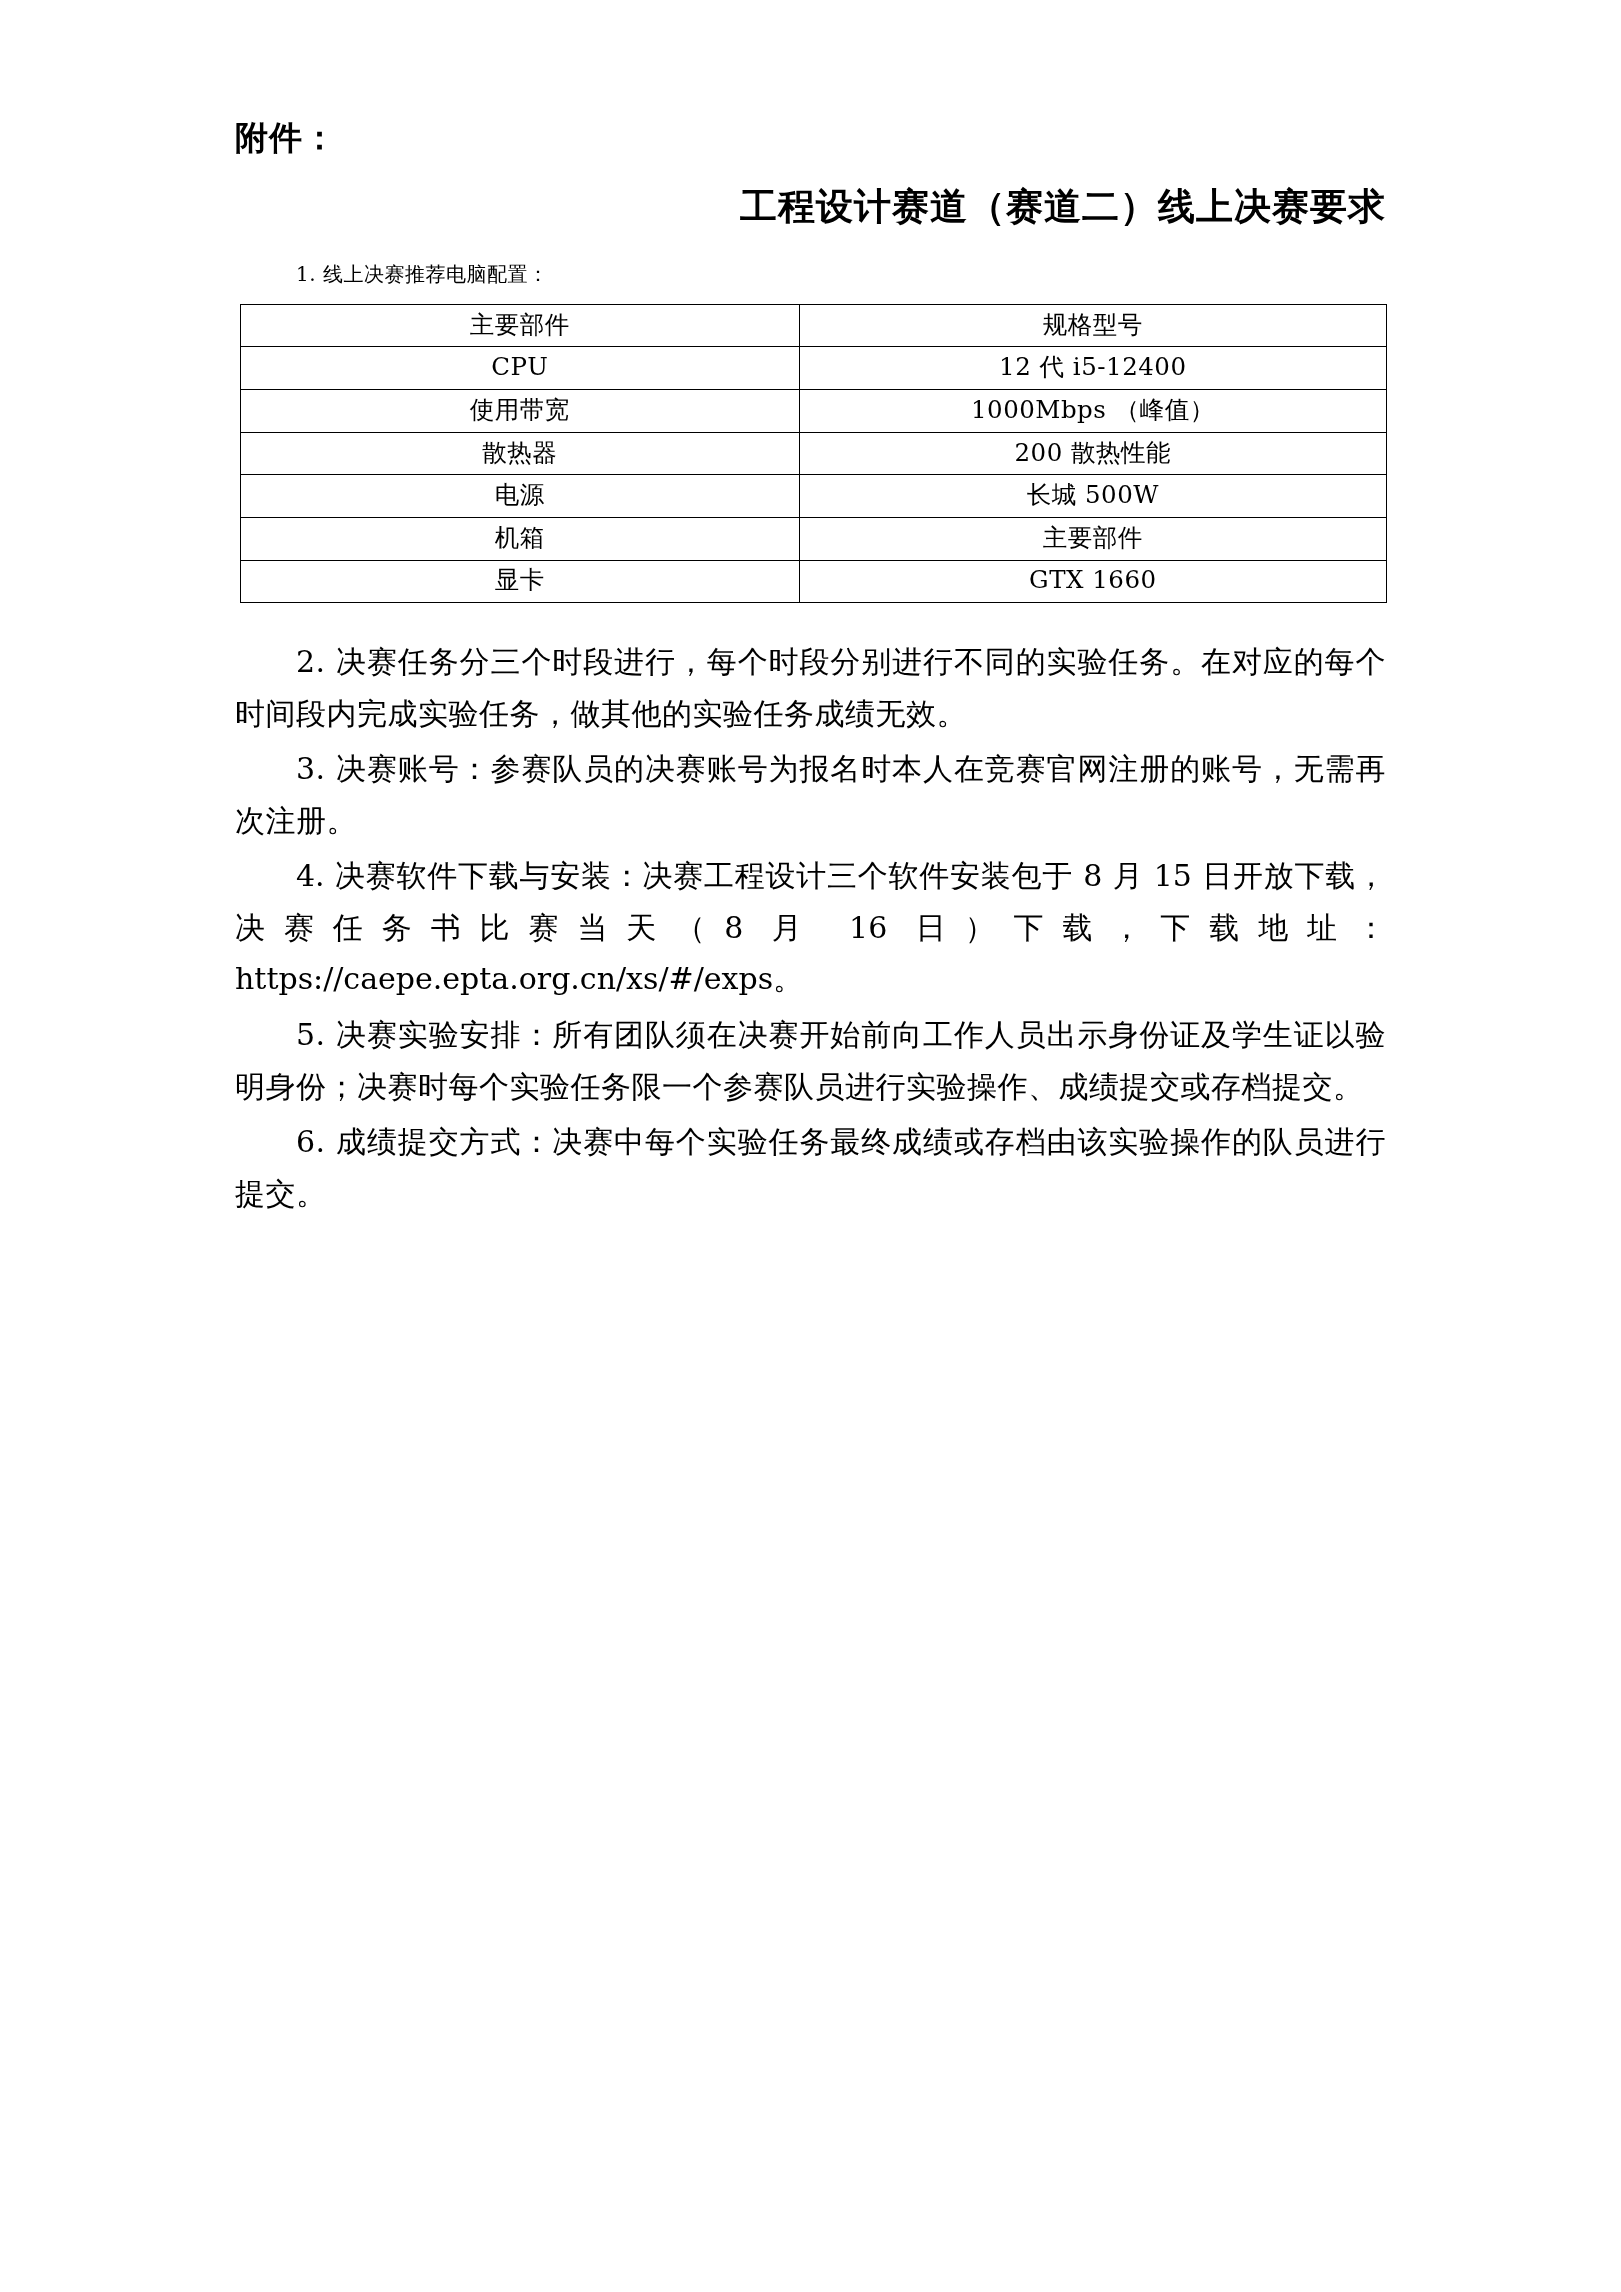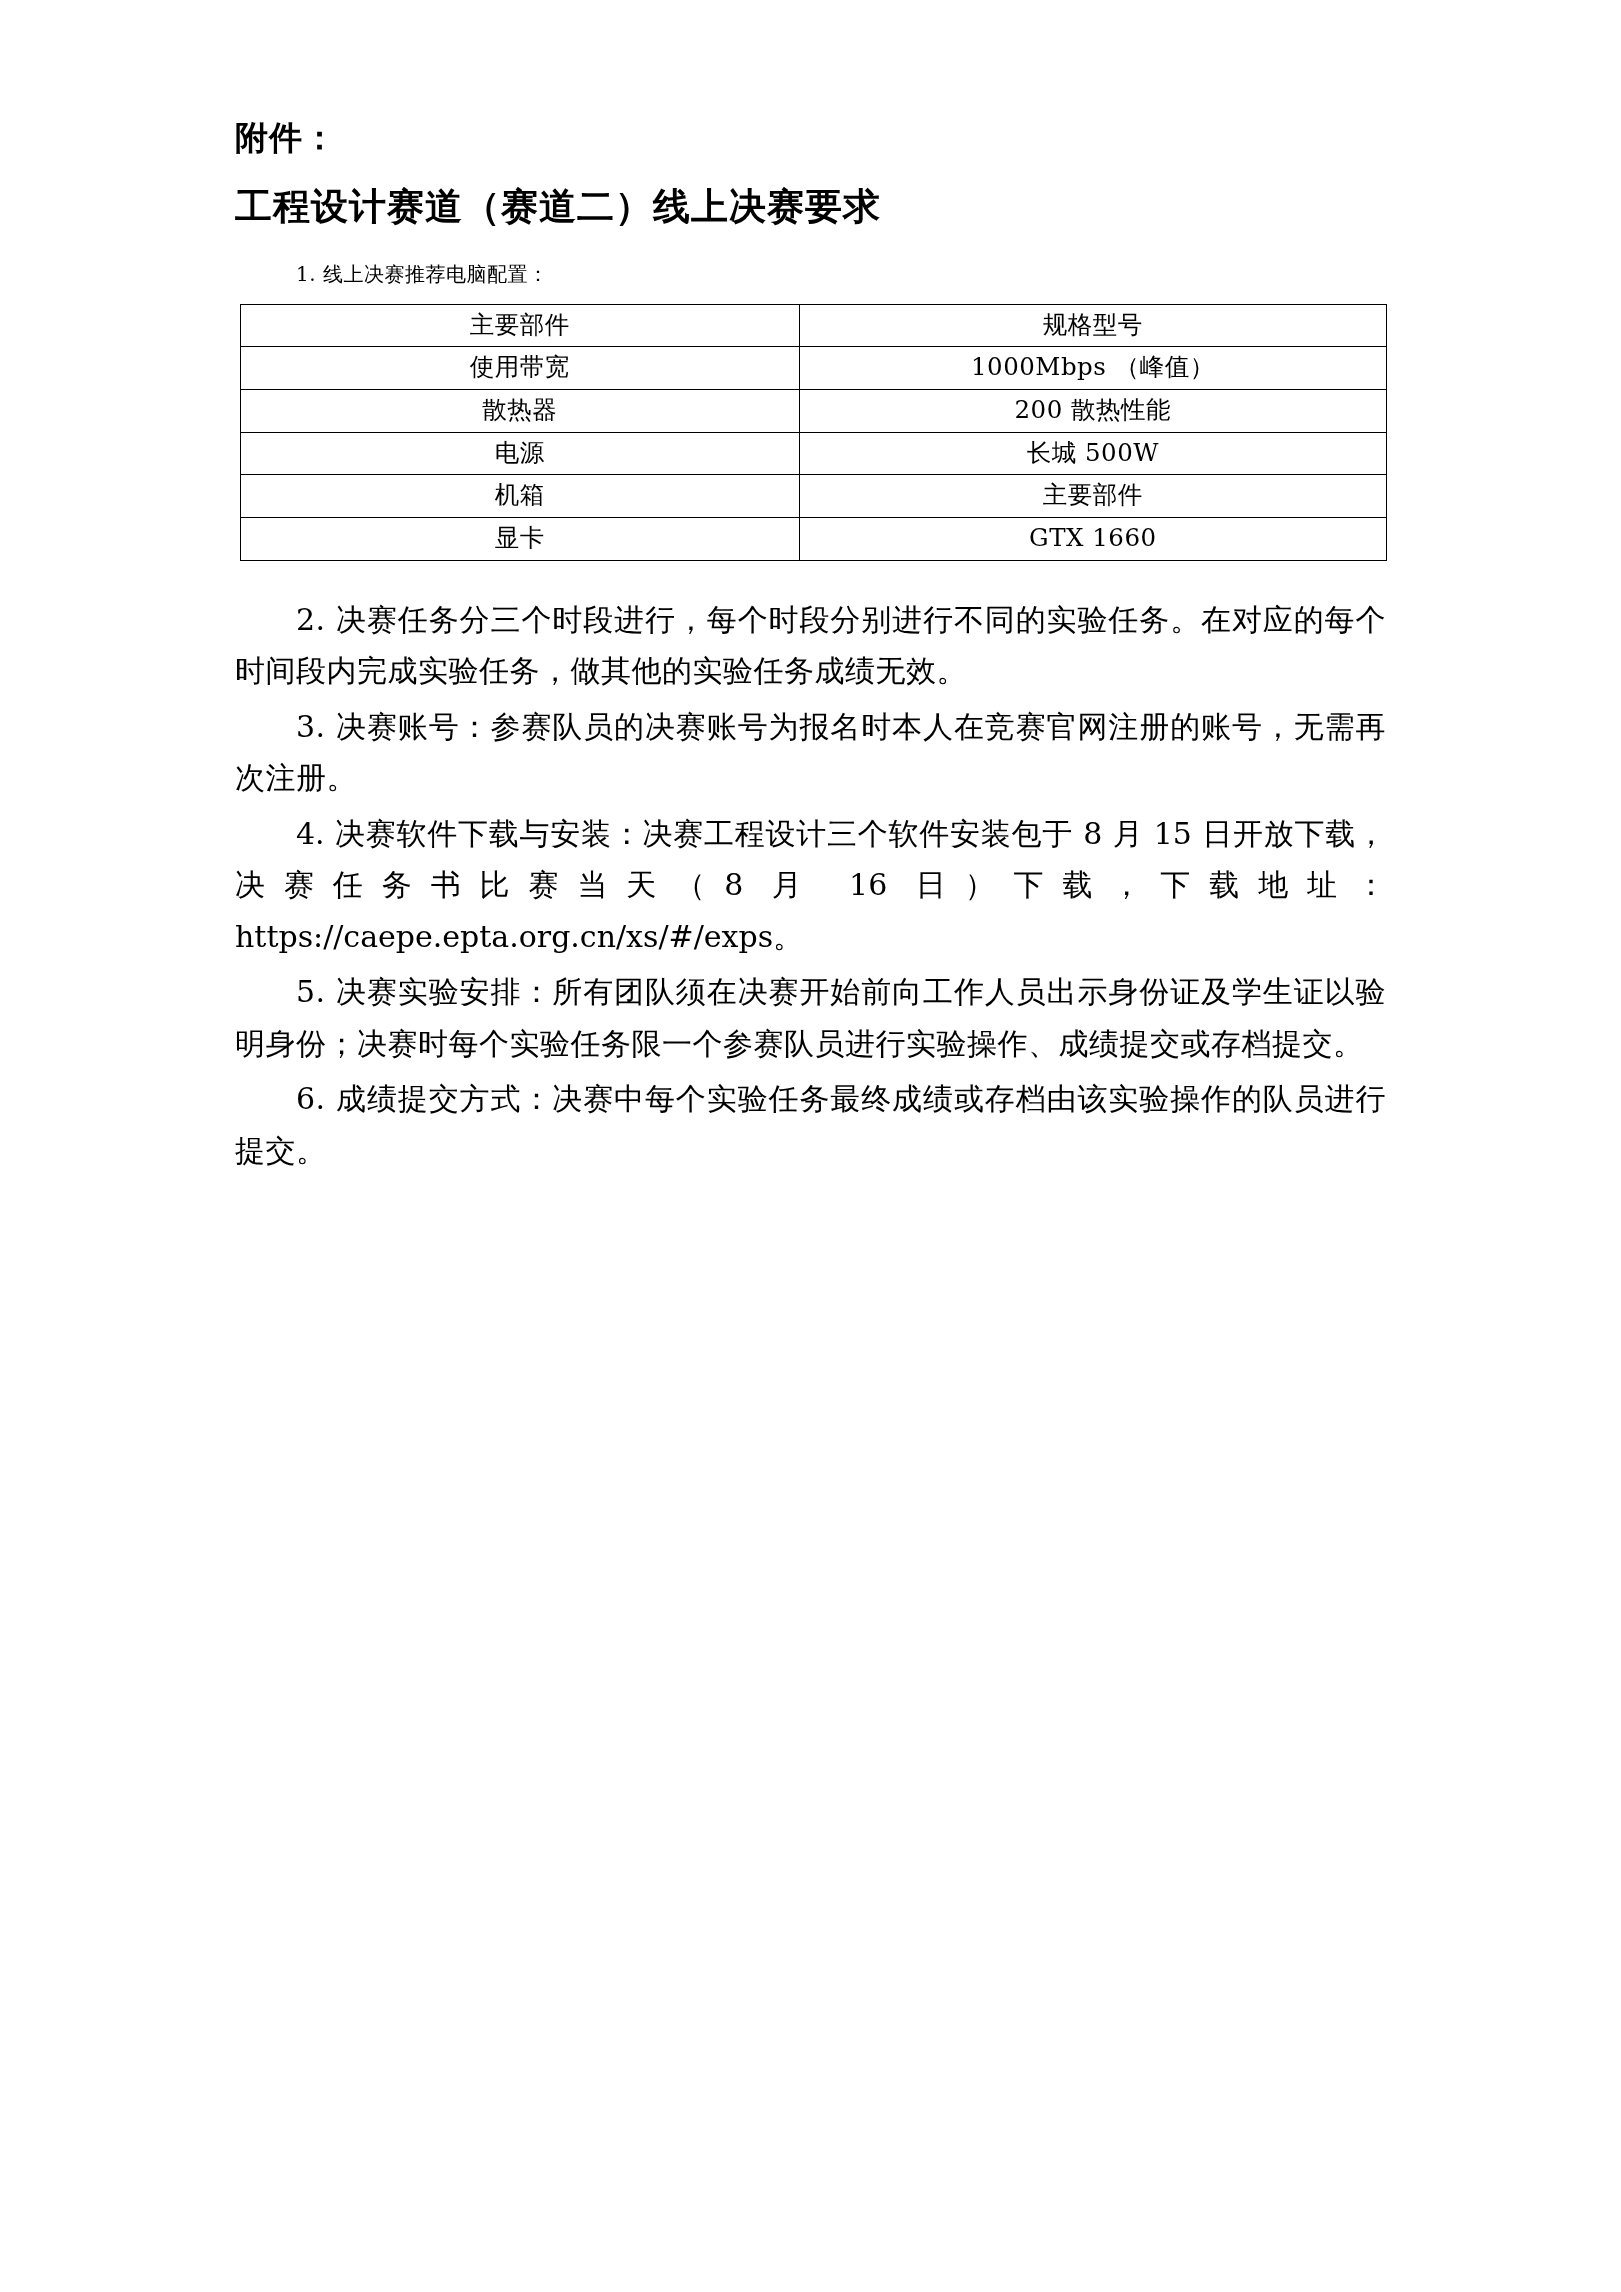--- a/index.html
+++ b/index.html
@@ -26,21 +26,21 @@
   }
   .attach-label {
     font-family: "DejaVu Serif", "Liberation Serif", serif;
     font-weight: bold;
     font-size: 33px;
     letter-spacing: 1px;
     margin: 0 0 19.6px 0;
     line-height: 1.4;
   }
   .doc-title {
-    text-align: left;
+    text-align: right;
     font-weight: bold;
     font-size: 37px;
     letter-spacing: 1px;
     margin: 17.6px 0 25.5px 0;
     line-height: 1.4;
   }
   .para {
     font-size: 30px;
     line-height: 1.72;
     text-indent: 61px;
@@ -84,20 +84,24 @@
 
   <div class="list-intro">1. 线上决赛推荐电脑配置：</div>
 
   <table class="spec">
     <tbody>
       <tr>
         <td>主要部件</td>
         <td>规格型号</td>
       </tr>
       <tr>
+        <td>CPU</td>
+        <td>12 代 i5-12400</td>
+      </tr>
+      <tr>
         <td>使用带宽</td>
         <td>1000Mbps （峰值）</td>
       </tr>
       <tr>
         <td>散热器</td>
         <td>200 散热性能</td>
       </tr>
       <tr>
         <td>电源</td>
         <td>长城 500W</td>

